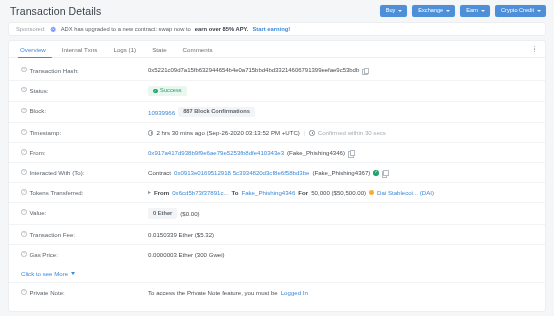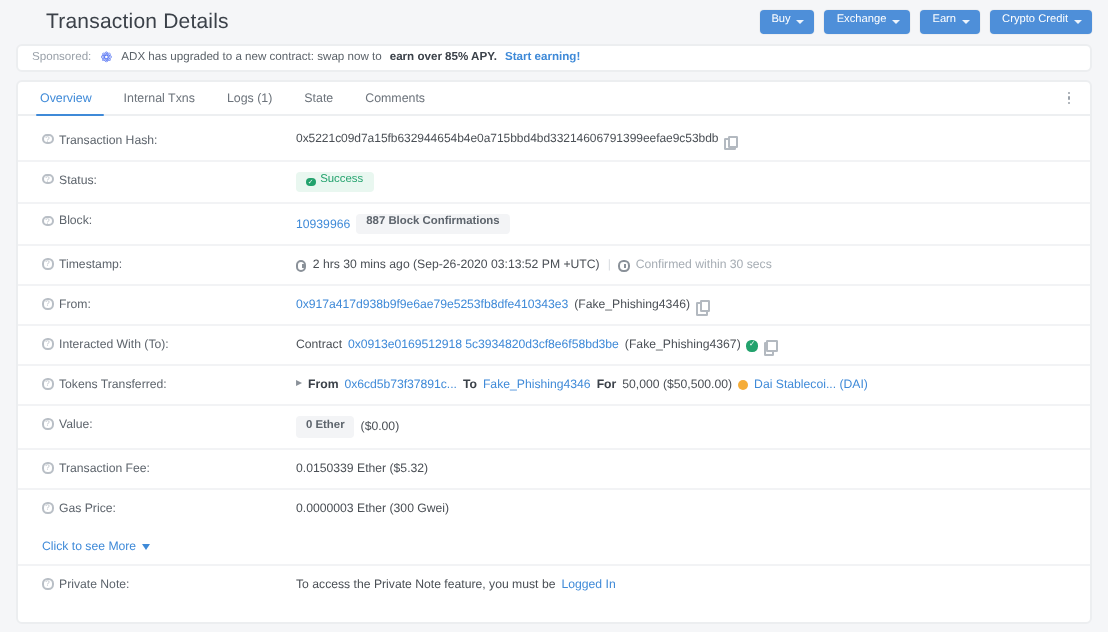--- a/index.html
+++ b/index.html
@@ -11,21 +11,21 @@
     font-size: 6.5px;
     color: #4a4f55;
     overflow: hidden;
   }
   .page { width: 554px; height: 316px; position: relative; background:#f5f6f8; }
 
   
   .topbar {
     height: 22px;
     display: flex; align-items: center;
-    padding: 0 8px 0 23px;
+    padding: 0 8px 0 10px;
     background: #f5f6f8;
   }
   .page-title {
     font-size: 10.5px;
     color: #3b4149;
     font-weight: 400;
     flex: 1;
     letter-spacing: .1px;
   }
   .topbtns { display: flex; gap: 5px; align-items: center; }

